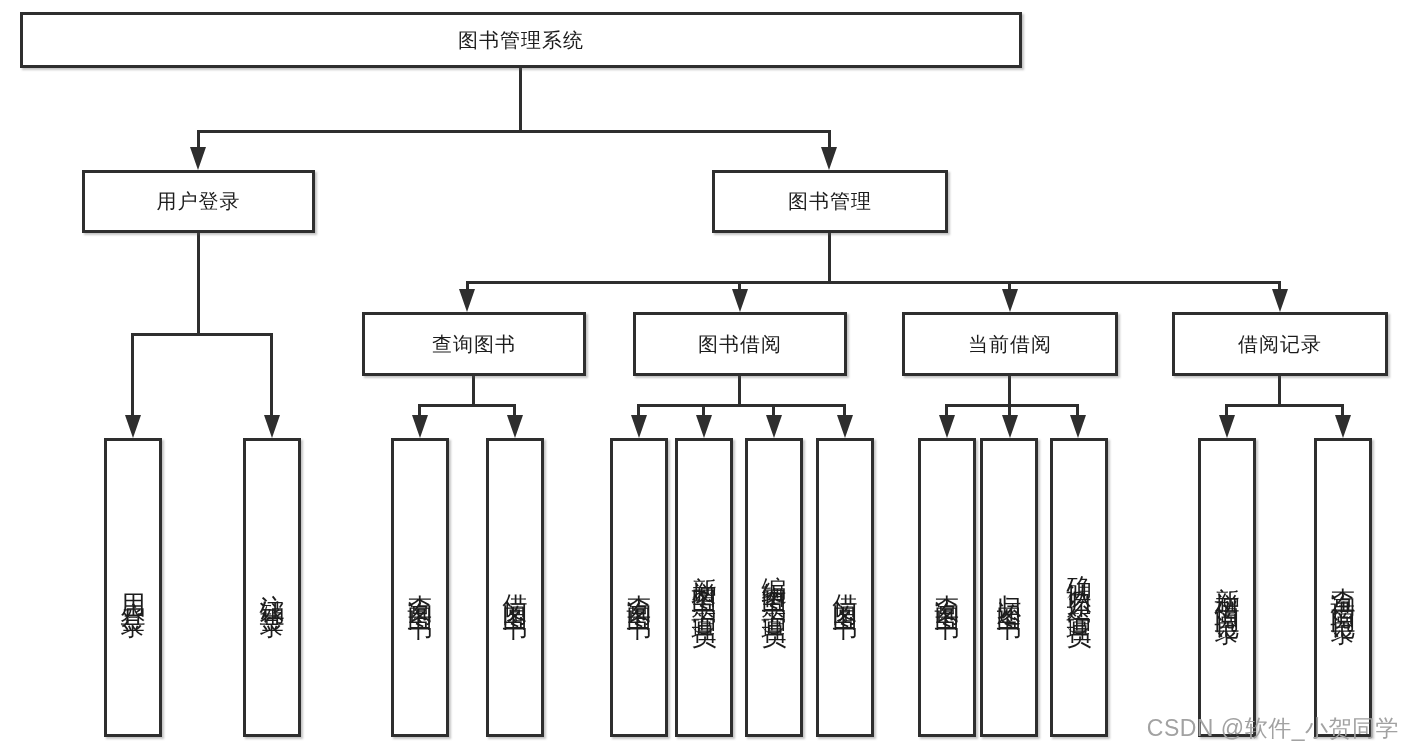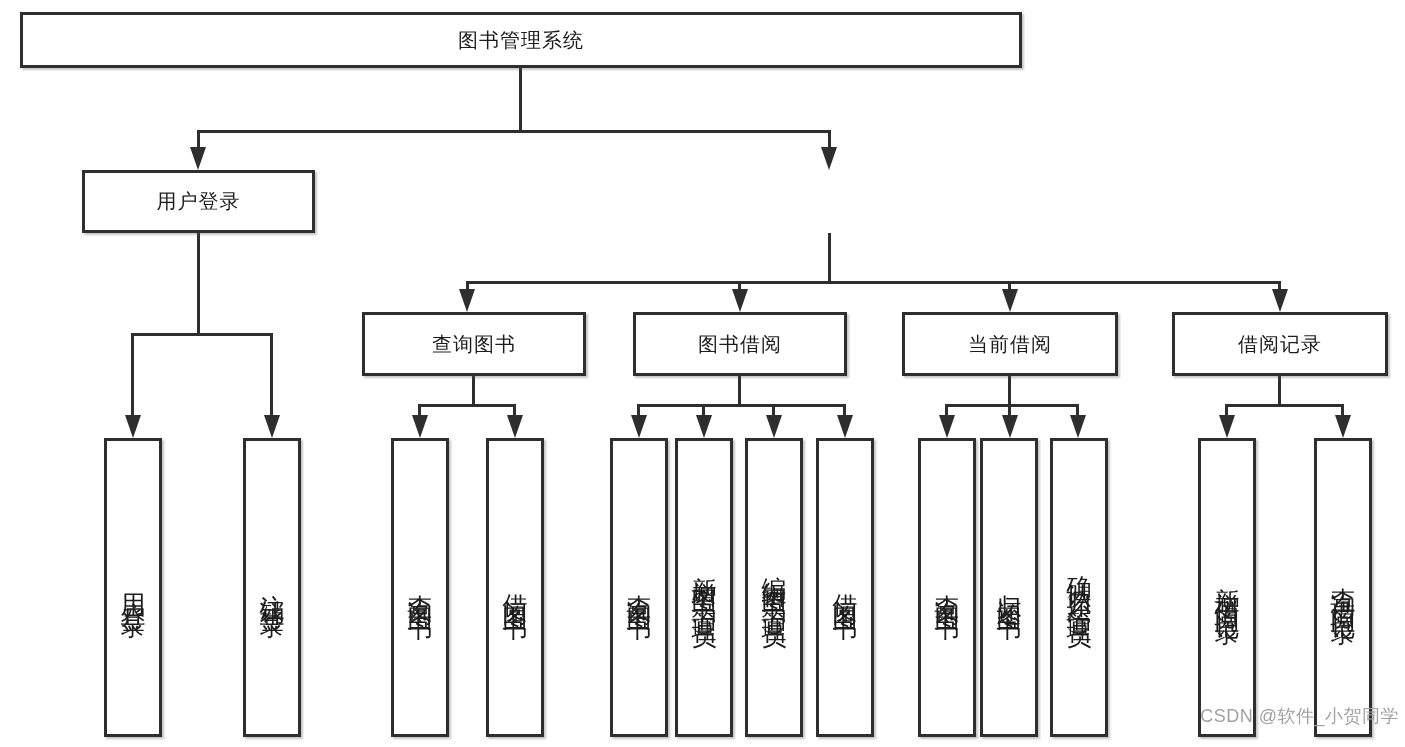--- a/index.html
+++ b/index.html
@@ -42,22 +42,22 @@
   .vl{position:absolute;width:3px;background:var(--line);z-index:1;}
   .hl{position:absolute;height:3px;background:var(--line);z-index:1;}
   .tri{
     position:absolute;width:0;height:0;z-index:1;
     border-left:8px solid transparent;
     border-right:8px solid transparent;
     border-top:23px solid var(--line);
   }
   .watermark{
     position:absolute;
-    right:6px;bottom:19px;
-    font-size:18px;
+    right:6px;bottom:3px;
+    font-size:23px;
     color:#a2a2a2;
     letter-spacing:0.5px;
     z-index:6;
     white-space:nowrap;
   }
 </style>
 </head>
 <body>
 
 <div id="canvas">
@@ -68,20 +68,23 @@
 
   <div class="vl" style="left:519px;top:68px;height:64px;"></div>
   <div class="hl" style="left:197px;top:130px;width:634px;"></div>
   <div class="vl" style="left:197px;top:130px;height:22px;"></div>
   <div class="tri" style="left:190px;top:147px;"></div>
   <div class="vl" style="left:828px;top:130px;height:22px;"></div>
   <div class="tri" style="left:821px;top:147px;"></div>
 
   <div class="box h" style="left:82px;top:170px;width:233px;height:63px;">
     <span>用户登录</span>
+  </div>
+  <div class="box h" style="left:712px;top:170px;width:236px;height:63px;">
+    <span>图书管理</span>
   </div>
 
   <div class="vl" style="left:197px;top:233px;height:103px;"></div>
   <div class="hl" style="left:132px;top:333px;width:141px;"></div>
   <div class="vl" style="left:131px;top:333px;height:85px;"></div>
   <div class="tri" style="left:125px;top:415px;"></div>
   <div class="vl" style="left:270px;top:333px;height:85px;"></div>
   <div class="tri" style="left:264px;top:415px;"></div>
 
   <div class="vl" style="left:828px;top:233px;height:51px;"></div>

